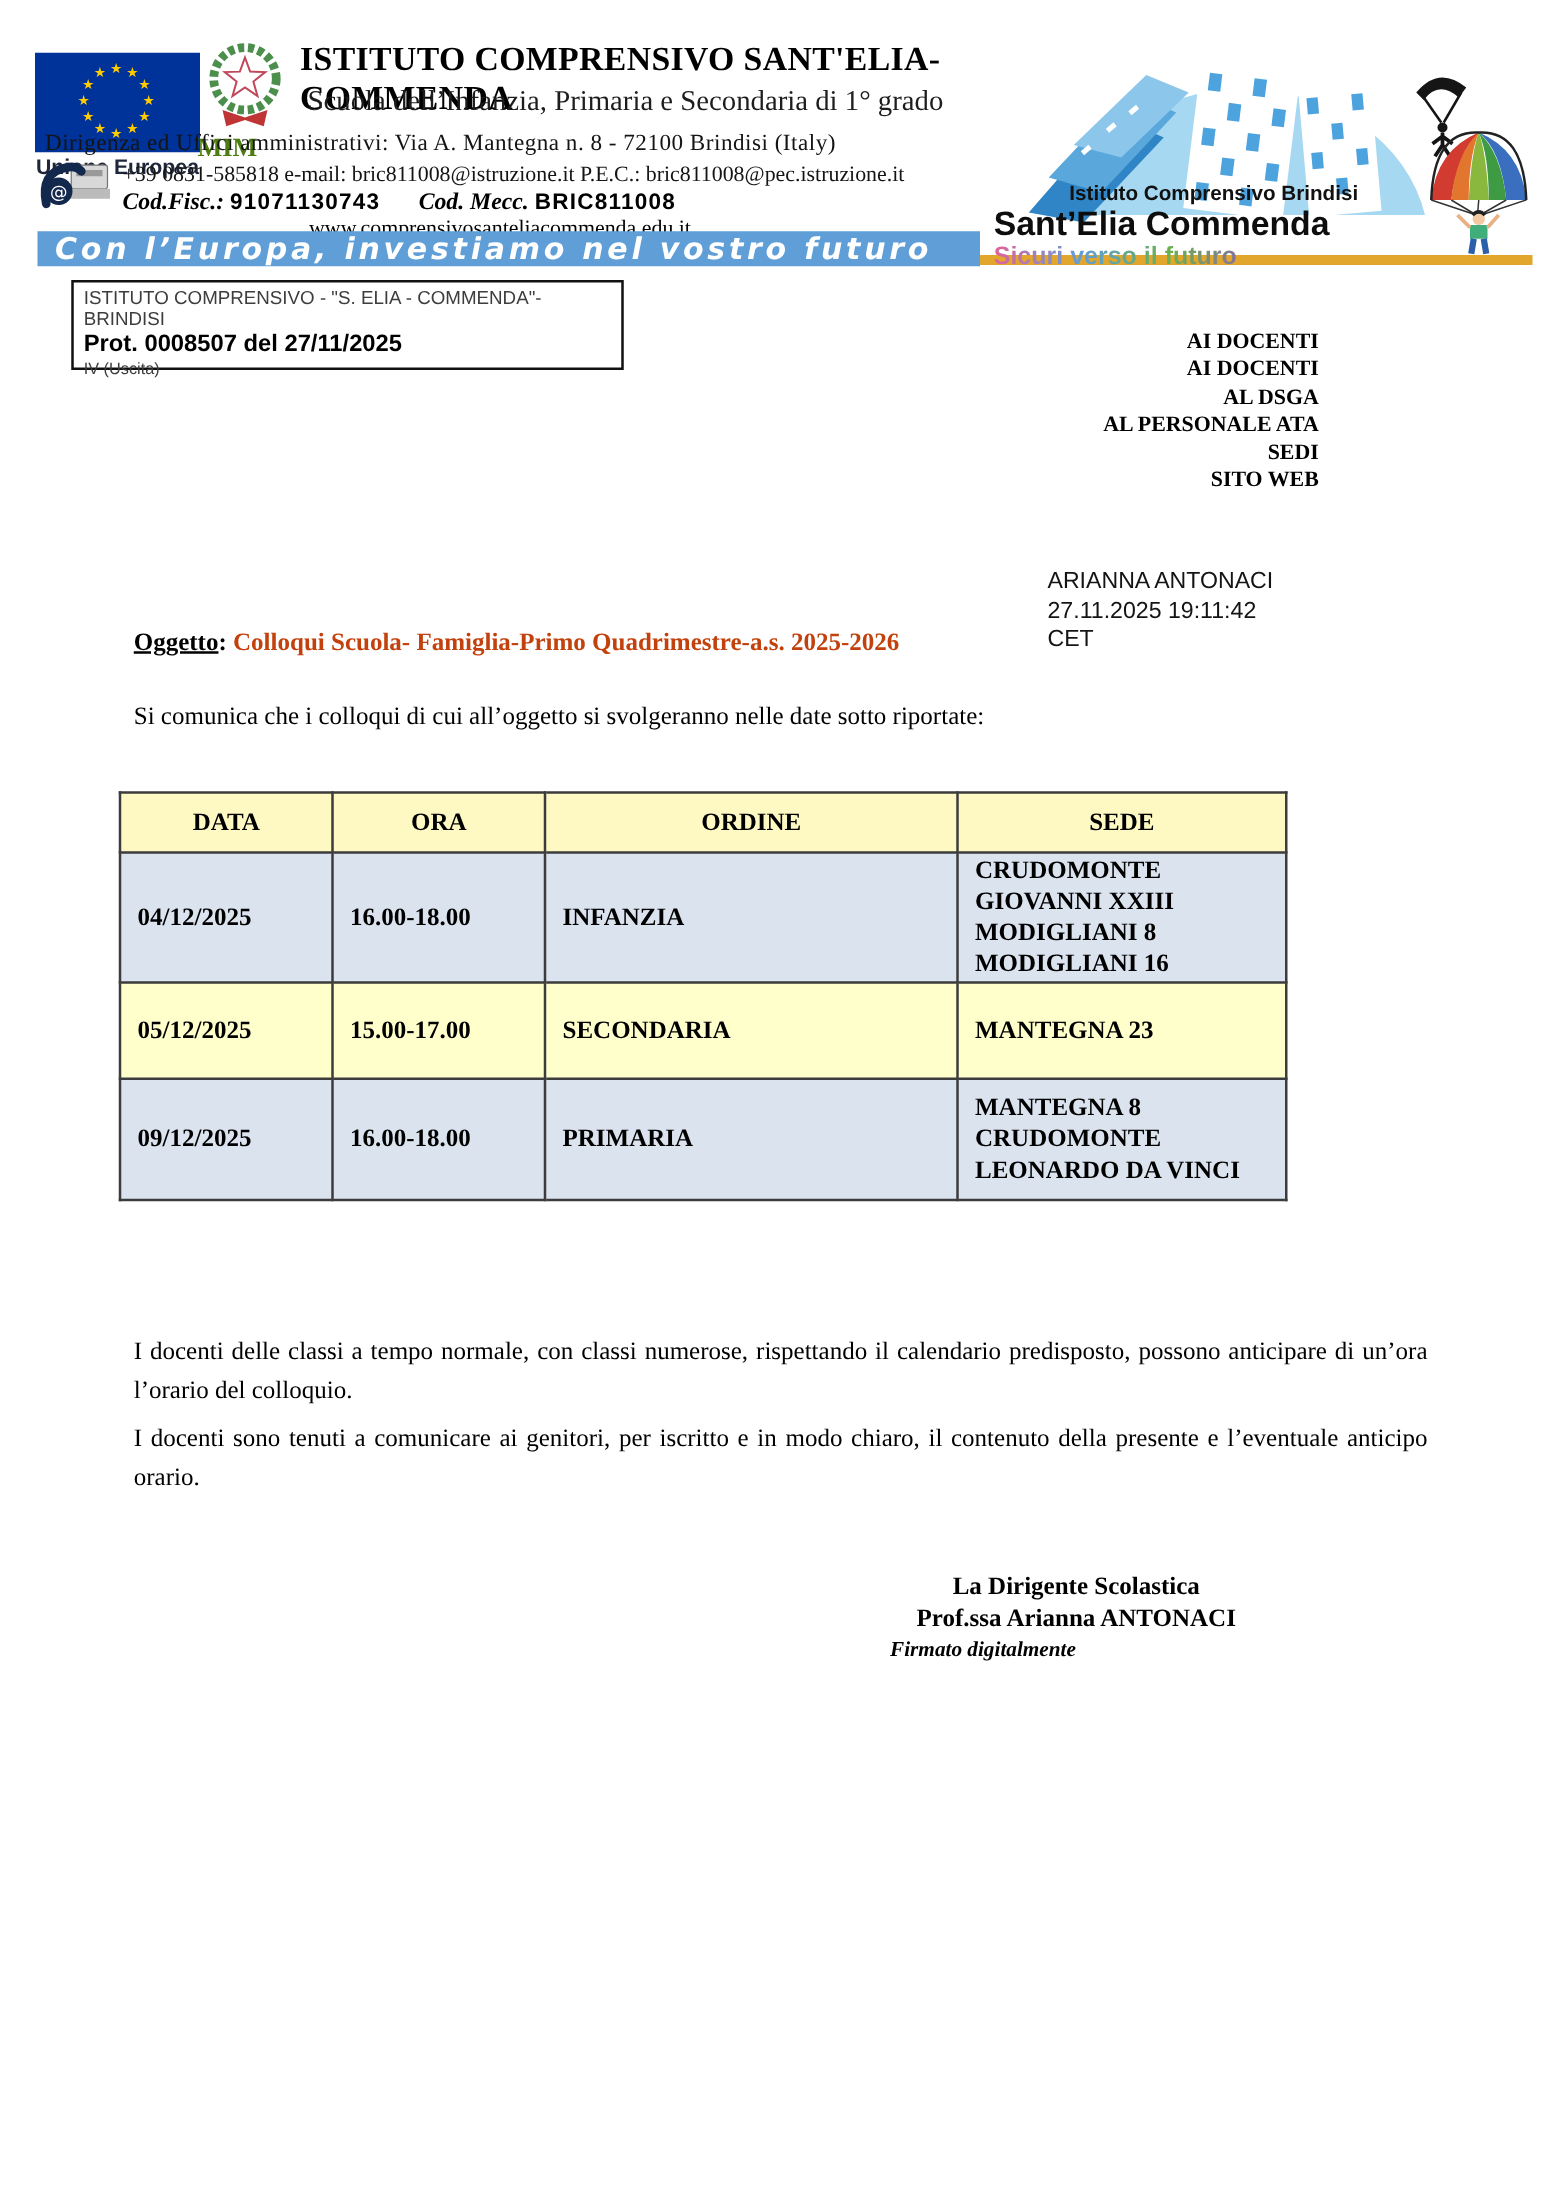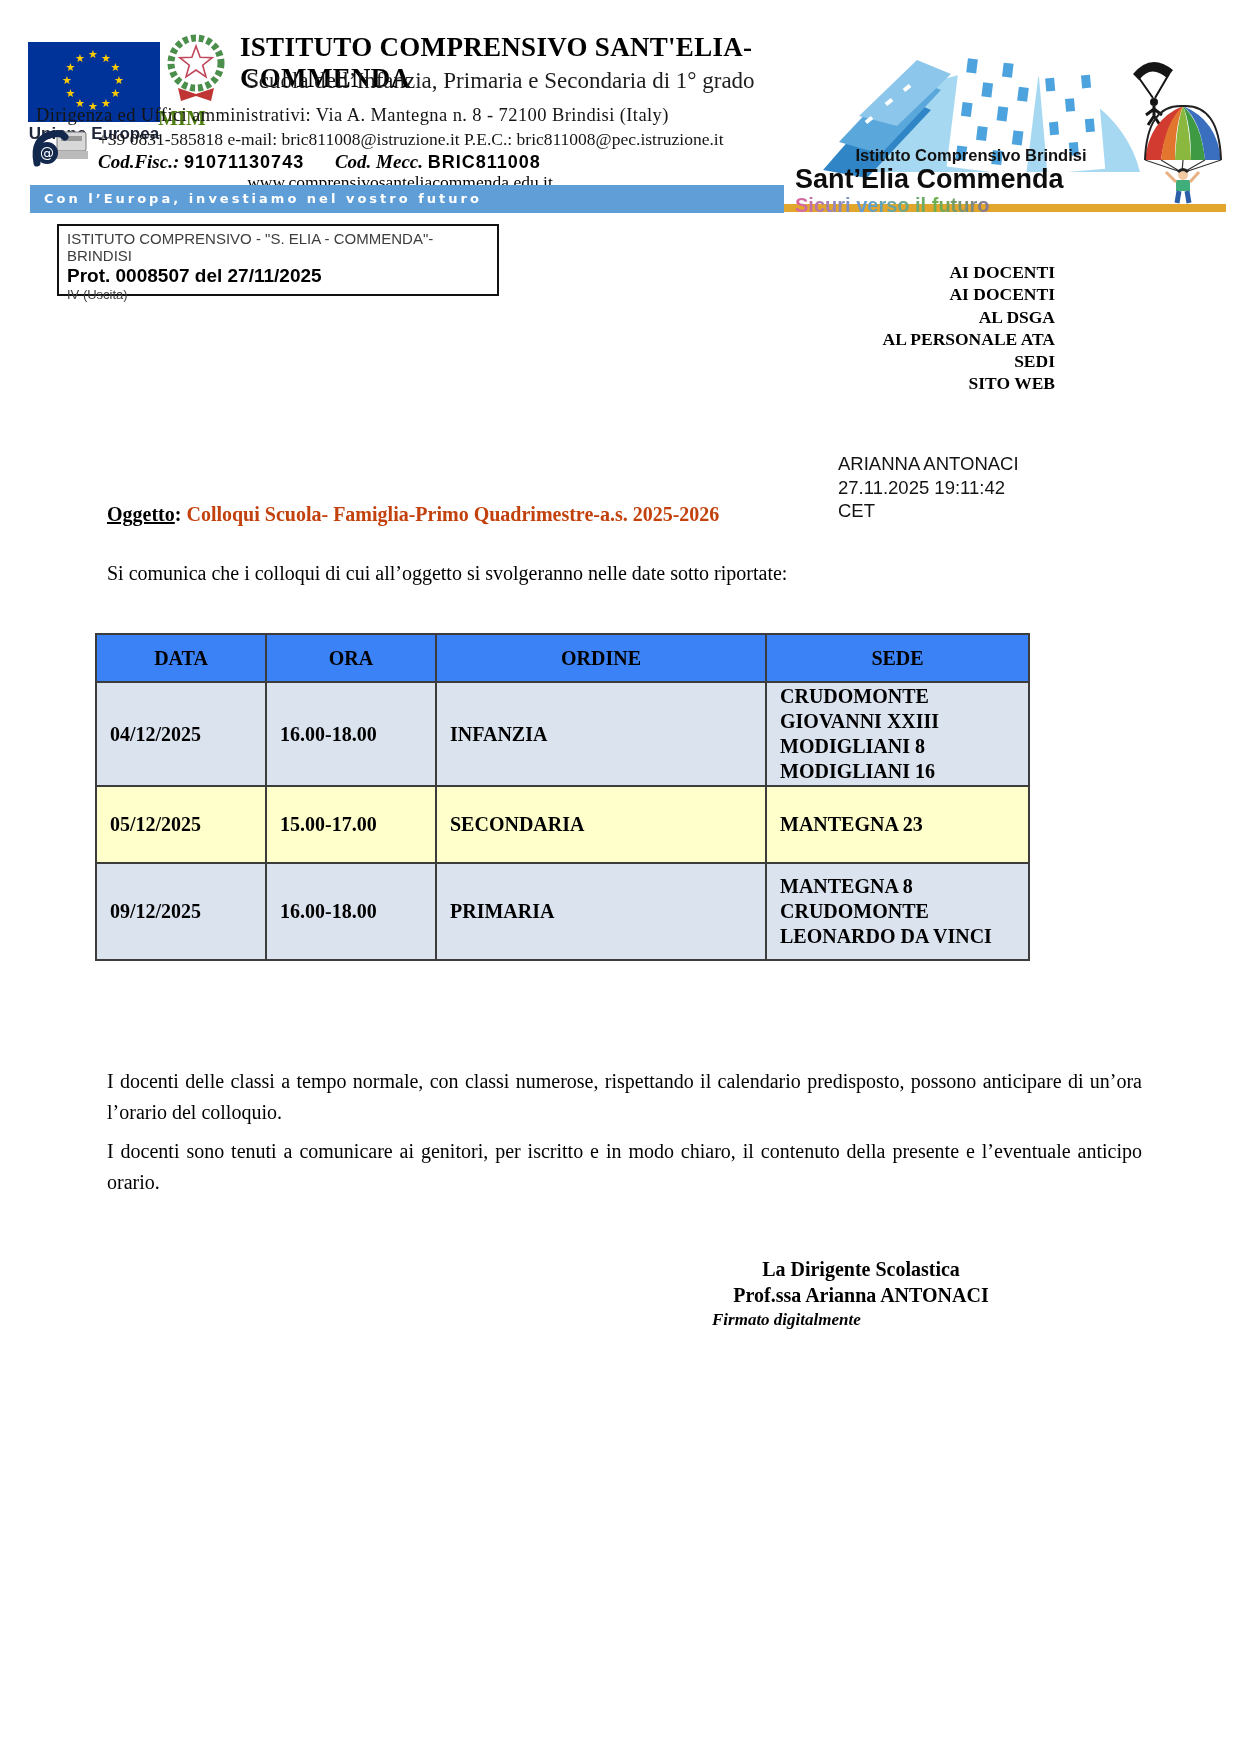--- a/index.html
+++ b/index.html
@@ -18,22 +18,22 @@
   .school-sub  { left:246px; top:68px; width:620px; font-size:23px; color:#1d1d1d; }
   .addr     { left:36px;  top:105px; width:860px; font-size:18.5px; letter-spacing:.4px; color:#141414; }
   .phone-icon { left:30px; top:126px; width:60px; height:44px; }
   .contact  { left:98px;  top:129px; width:800px; font-size:17.5px; color:#141414; }
   .fiscal   { left:98px;  top:151px; width:800px; font-size:19px; }
   .fiscal .lbl { font-weight:bold; font-style:italic; }
   .fiscal .val { font-family:"Liberation Sans",sans-serif; font-weight:bold; font-size:18px; letter-spacing:1px; margin-right:26px; }
   .website  { left:150px; top:172px; width:500px; text-align:center; font-size:17.5px; }
 
   .banner   { left:30px; top:185px; width:754px; height:28px; background:#5f9ed6;
-              color:#fff; font-family:"DejaVu Sans",sans-serif; font-weight:bold; font-size:13px;
-              line-height:28px; letter-spacing:3px; padding-left:14px; box-sizing:border-box; white-space:nowrap; }
+              color:#fff; font-family:"DejaVu Sans",sans-serif; font-weight:bold; font-size:24px;
+              line-height:28px; letter-spacing:3px; padding-left:14px; box-sizing:border-box; white-space:nowrap;font-style:italic; }
   .gold-line{ left:784px; top:204px; width:442px; height:8px; background:#e2a62c; }
 
   
   .logo     { left:795px; top:22px; width:432px; height:196px; }
   .logo svg { position:absolute; left:0; top:0; }
   .logo-l1  { position:absolute; left:0; top:124px; width:352px; text-align:center;
               font-family:"Liberation Sans",sans-serif; font-weight:bold; font-size:16.5px; color:#111; }
   .logo-l2  { position:absolute; left:0; top:142px; width:352px; 
               font-family:"Liberation Sans",sans-serif; font-weight:bold; font-size:27px; color:#0d0d0d; }
   .logo-l3  { position:absolute; left:0; top:172px; width:352px; 
@@ -57,21 +57,21 @@
   
   .subject  { left:107px; top:503px; width:740px; font-size:20px; font-weight:bold; }
   .subject .lab { text-decoration:underline; }
   .subject .val { color:#c2410c; }
   .intro    { left:107px; top:562px; width:900px; font-size:20px; }
 
   
   .sched    { left:95px; top:633px; width:933px; border-collapse:collapse; table-layout:fixed;
               font-size:20px; font-weight:bold; }
   .sched th, .sched td { border:2px solid #3c3c3c; vertical-align:middle; }
-  .sched th { height:44px; text-align:center; background:#3b82f6; }
+  .sched th { height:44px; text-align:center; background:#fef9c3; }
   .sched td { padding-left:13px; }
   .c-data { width:170px; } .c-ora { width:170px; } .c-ordine { width:330px; } .c-sede { width:263px; }
   .row-y td { background:#ffffcb; }
   .row-b td { background:#dbe3ef; }
   .sede-cell { white-space:pre-line; line-height:25px; padding-right:4px; }
 
   
   .para1 { left:107px; top:1066px; width:1035px; font-size:20px; line-height:31px; text-align:justify; }
   .para2 { left:107px; top:1136px; width:1035px; font-size:20px; line-height:31px; text-align:justify; }
   .closing { left:712px; top:1256px; width:298px; text-align:center; }

